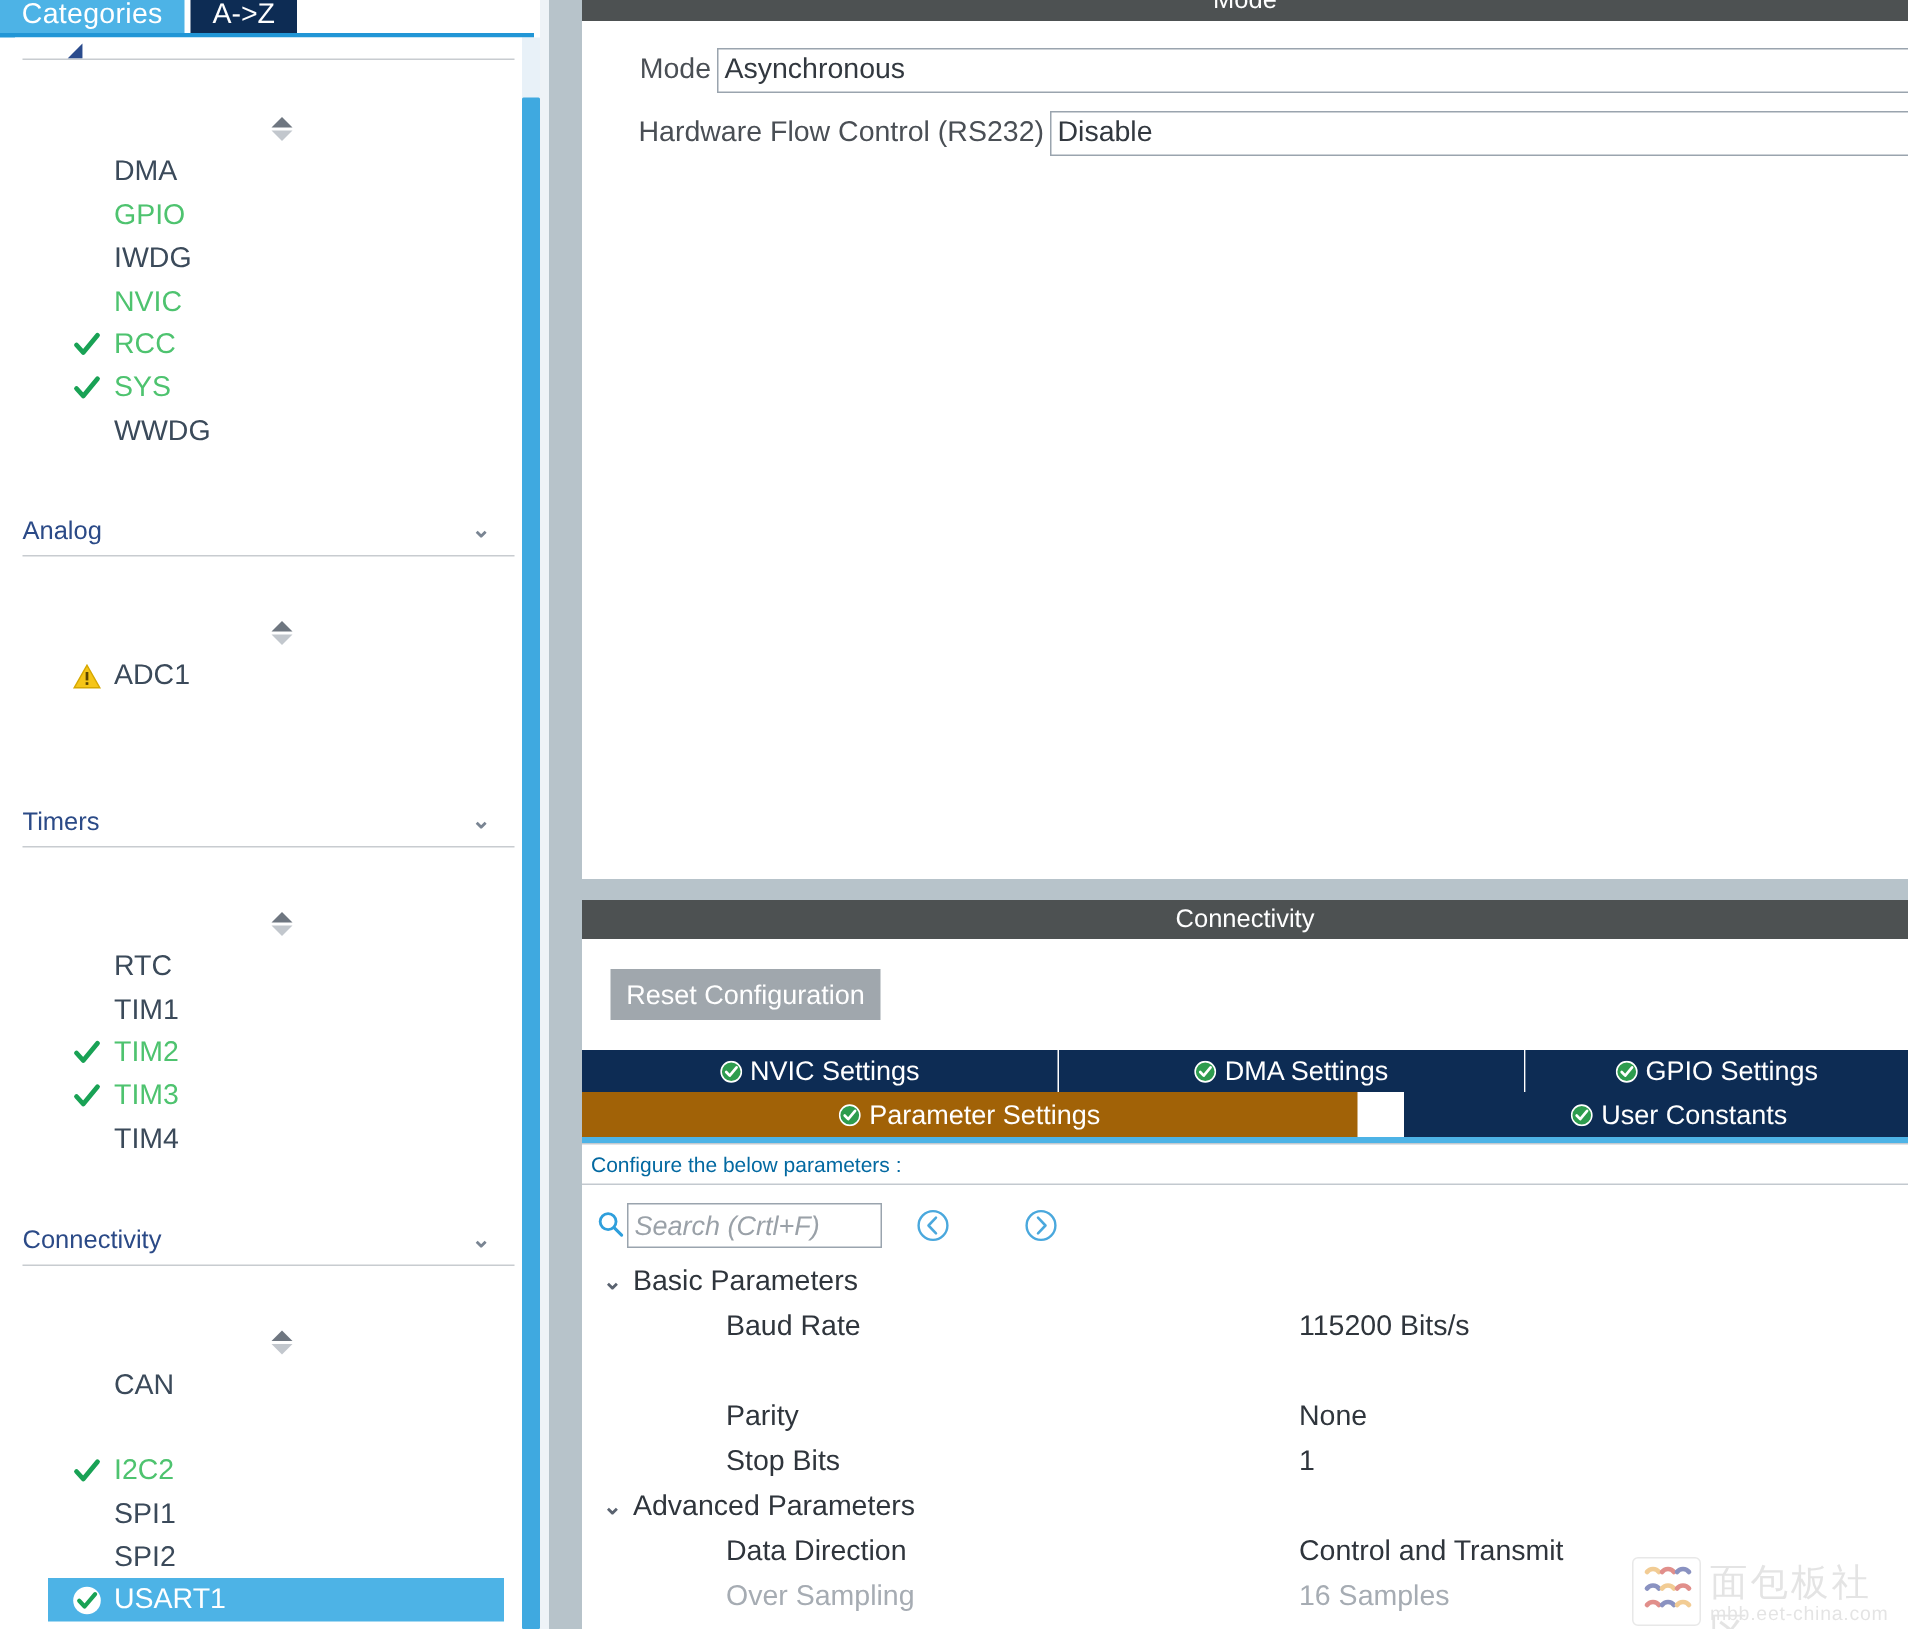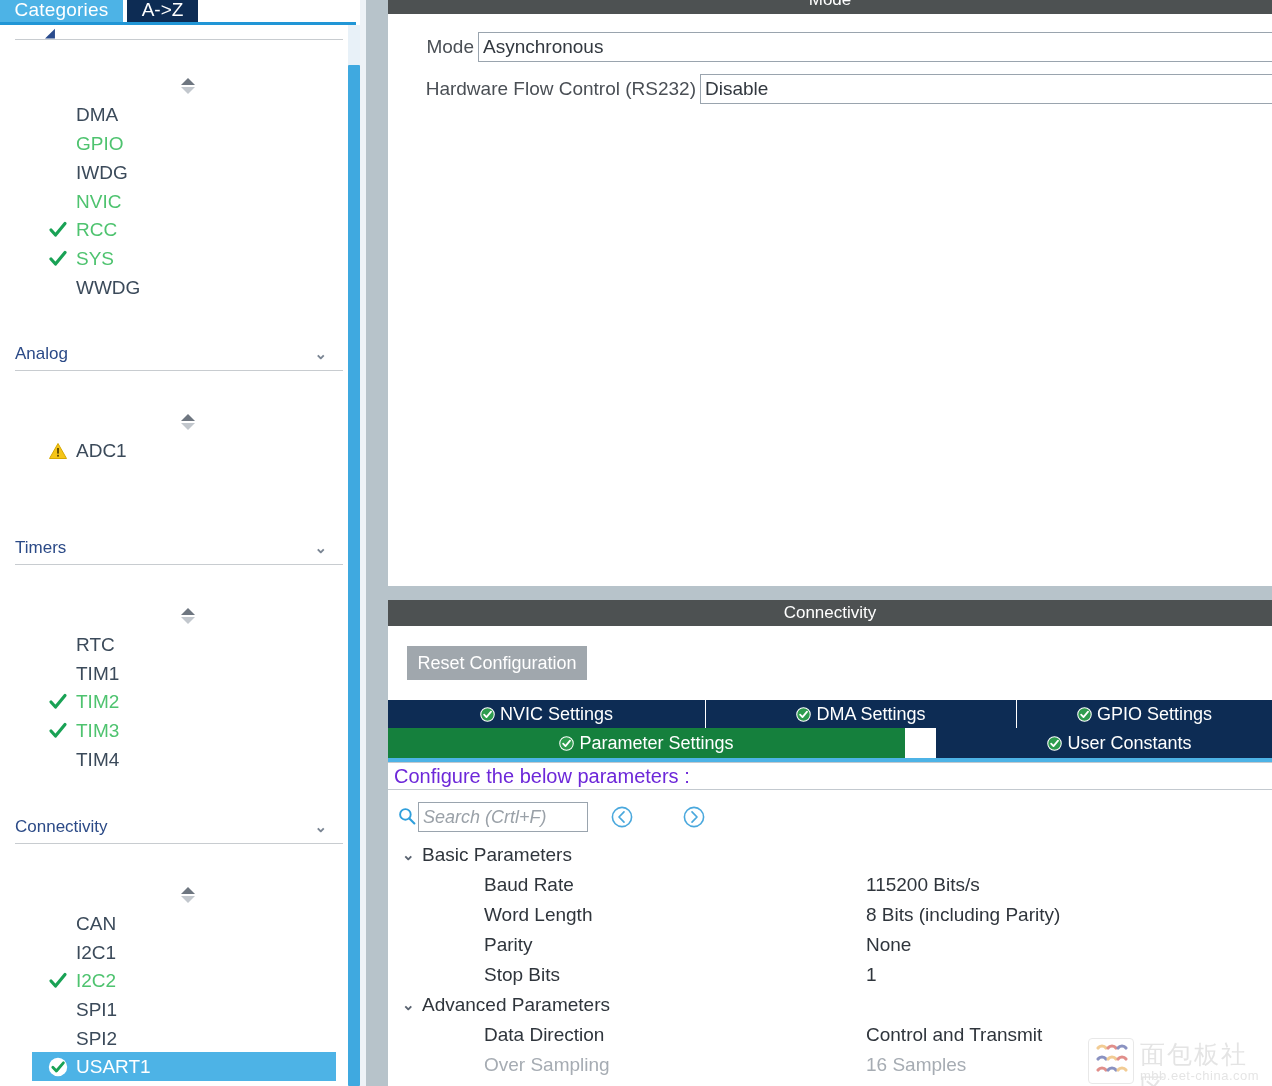--- a/index.html
+++ b/index.html
@@ -218,43 +218,43 @@
   }
   .cfg-tab {
     position: absolute; top: 0; height: 100%;
     background: #0d2c54;
     color: #ffffff;
     font-size: 18px;
     text-align: center;
     white-space: nowrap;
     border-right: 1px solid #ffffff;
   }
-  .cfg-tab.active { background: #15803d; }
+  .cfg-tab.active { background: #a16207; }
   .cfg-tab .tlabel { position: relative; top: 0; }
   .cfg-tab .tick {
     display: inline-block;
     width: 15px; height: 15px;
     vertical-align: -2px;
     margin-right: 5px;
   }
   #tab-accent {
     position: absolute; left: 0; top: 132px;
     width: 884px; height: 4px;
     background: #4db3e6;
   }
 
   
   #cfg-note {
     position: absolute; left: 0; top: 136px;
     width: 884px; height: 28px;
     border: 1px solid #c3c9cf;
     border-left: none; border-right: none;
     background: #ffffff;
-    font-size: 20px;
-    color: #6d28d9;
+    font-size: 14px;
+    color: #0369a1;
     line-height: 26px;
     padding-left: 6px;
   }
   #searchrow {
     position: absolute; left: 0; top: 176px;
     width: 884px; height: 30px;
   }
   .search-ico {
     position: absolute; left: 10px; top: 5px;
     width: 18px; height: 18px;
@@ -448,23 +448,20 @@
         <span>Connectivity</span>
         <span class="sec-chev">⌄</span>
       </div>
       <div class="sec-divider" style="top:818px;"></div>
       <div class="spinner" style="top:861px;">
         <div class="up"></div>
           <div class="dn"></div>
       </div>
       <div class="peri" style="top:884px;text-align:center;">
         <span class="ptext">CAN</span>
-      </div>
-      <div class="peri" style="top:913px;">
-        <span class="ptext">I2C1</span>
       </div>
       <div class="peri enabled" style="top:941px;">
         <span class="st-ico ico-check">
           <svg width="20" height="20" viewBox="0 0 20 20">
               <path d="M3 10 L7.5 15 L17 3.5" stroke="#19a255" stroke-width="3.2" fill="none" stroke-linecap="round" stroke-linejoin="round"></path>
             </svg>
         </span>
         <span class="ptext">I2C2</span>
       </div>
       <div class="peri" style="top:970px;">
@@ -603,24 +600,20 @@
 
       <div class="grp" style="top:0px;">
         <span class="gchev">⌄</span>
         <span class="glabel">Basic Parameters</span>
       </div>
 
       <div class="prow" style="top:30px;">
         <span class="pname">Baud Rate</span>
         <span class="pval">115200 Bits/s</span>
       </div>
-      <div class="prow" style="top:60px;">
-        <span class="pname">Word Length</span>
-        <span class="pval">8 Bits (including Parity)</span>
-      </div>
       <div class="prow" style="top:90px;">
         <span class="pname">Parity</span>
         <span class="pval">None</span>
       </div>
       <div class="prow" style="top:120px;">
         <span class="pname">Stop Bits</span>
         <span class="pval">1</span>
       </div>
 
       <div class="grp" style="top:150px;">

